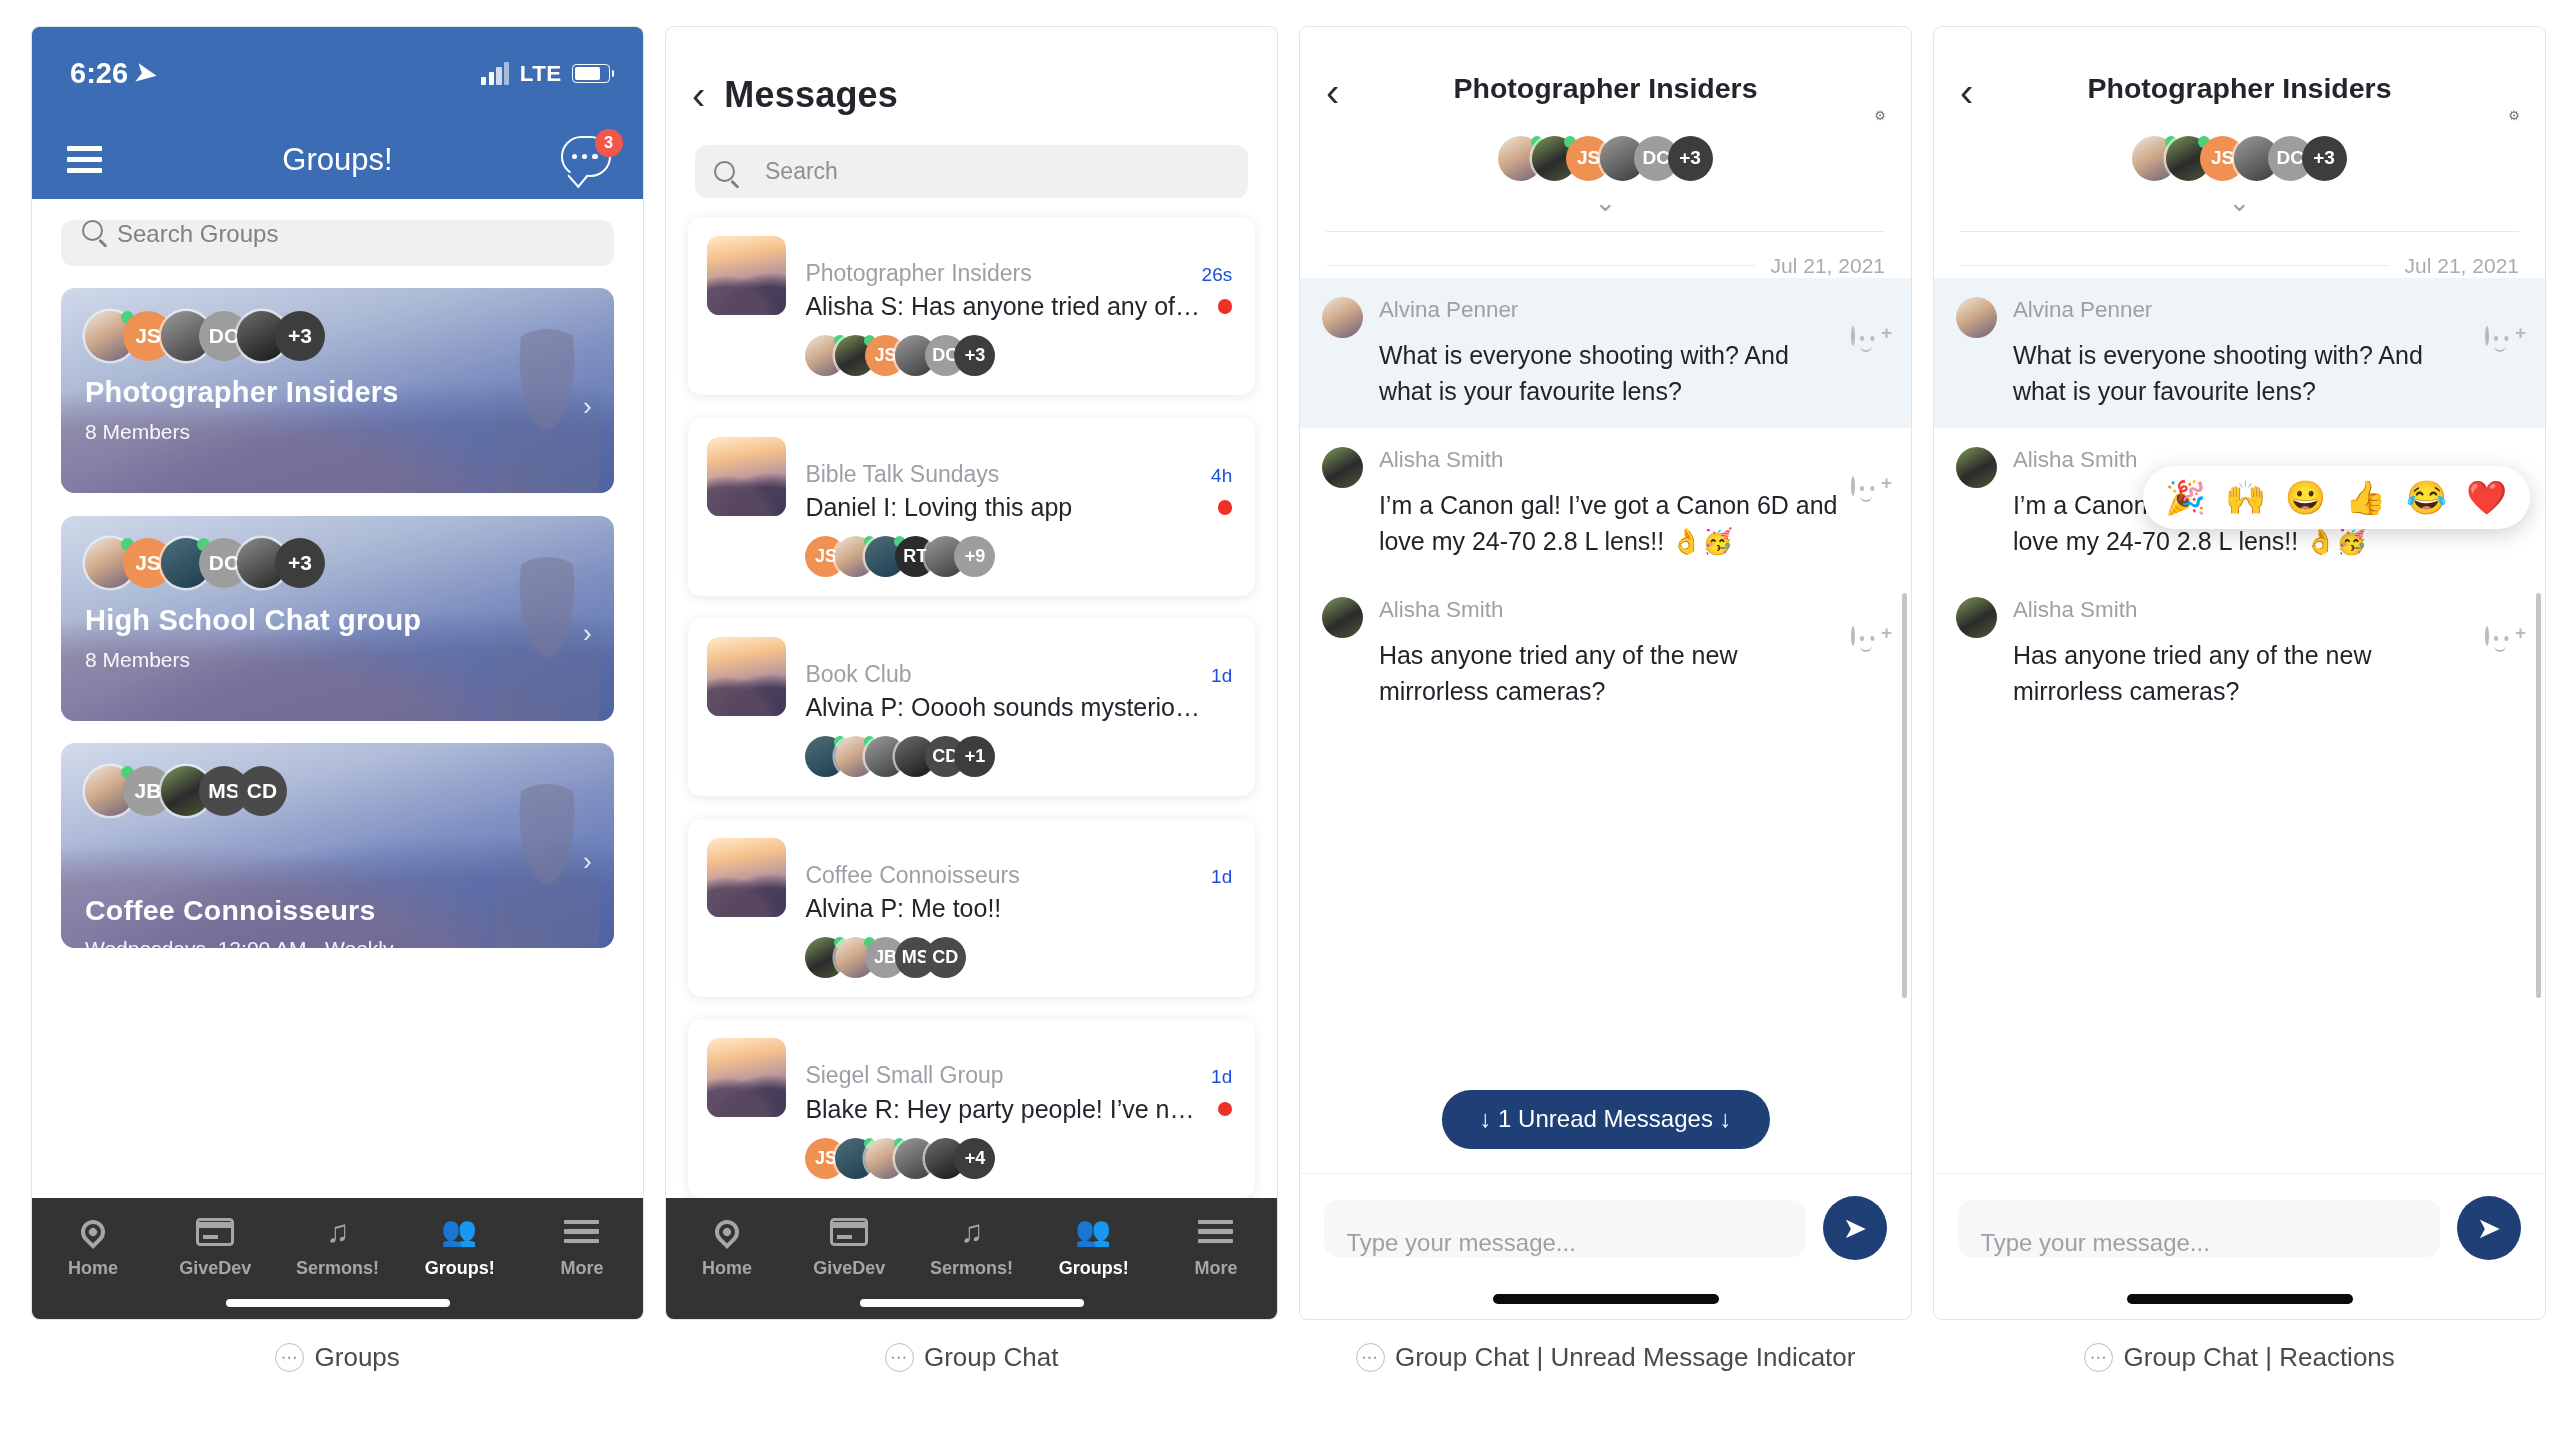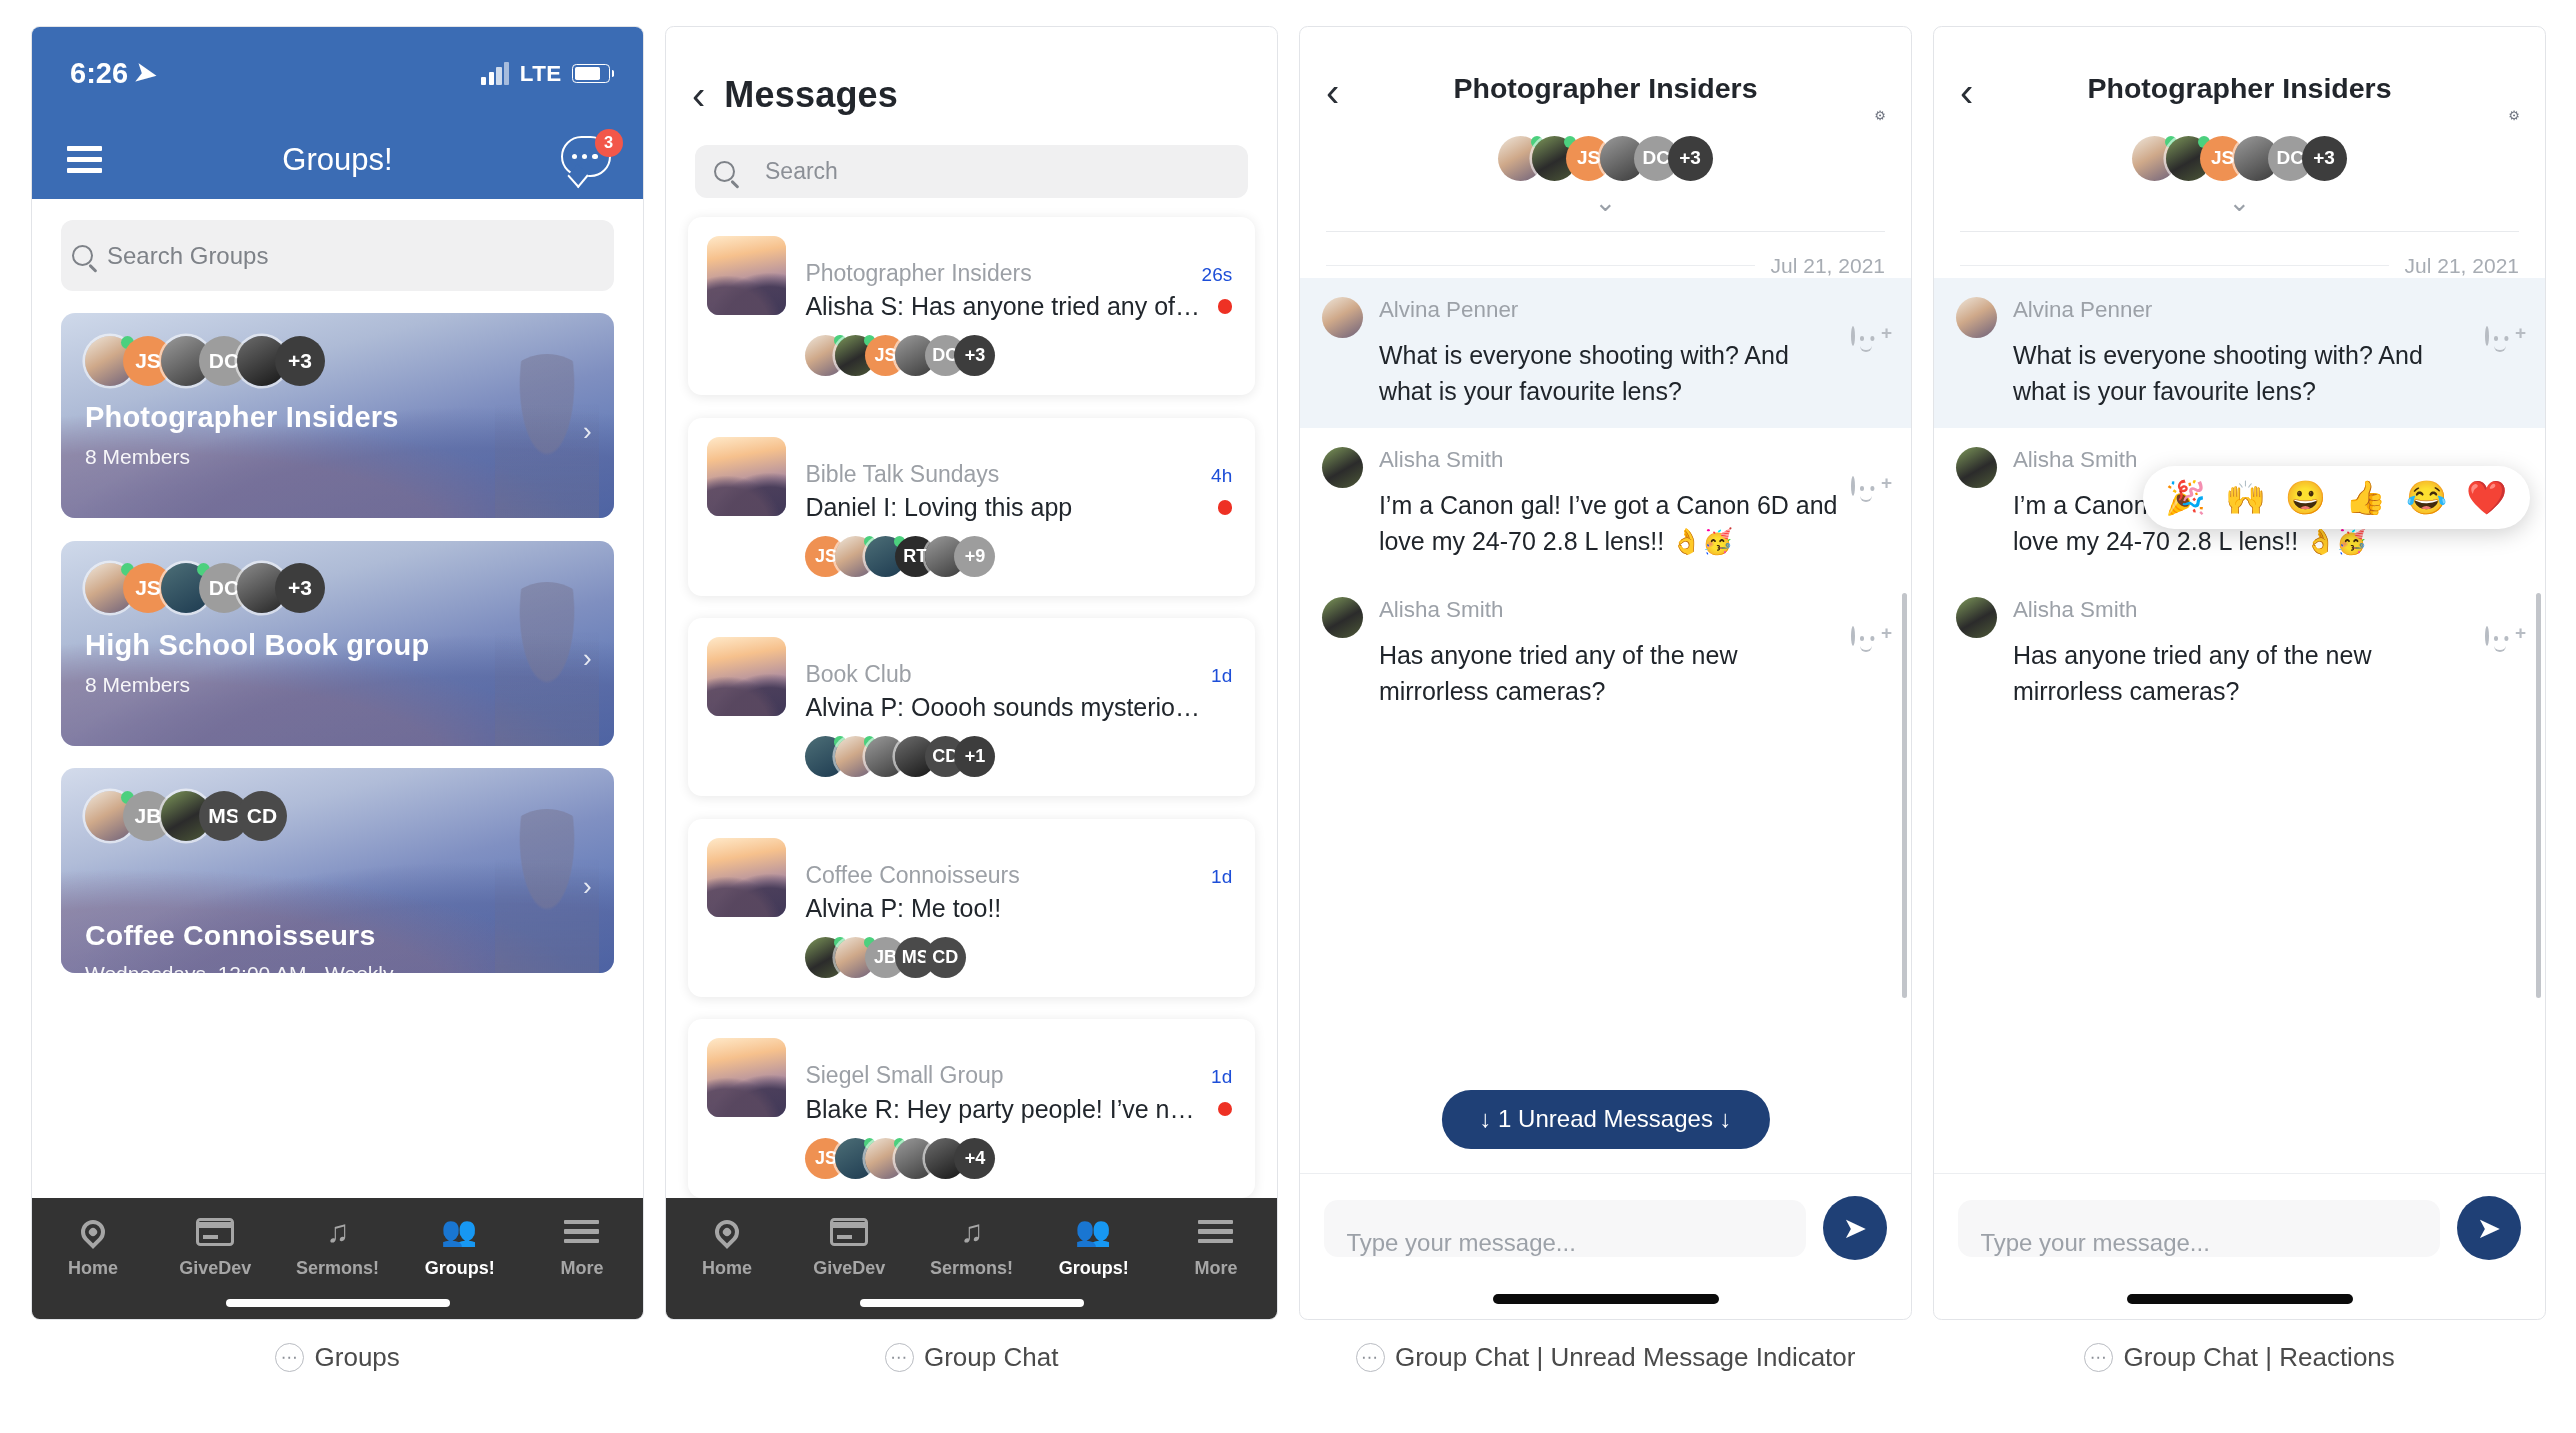--- a/index.html
+++ b/index.html
@@ -76,22 +76,22 @@
     min-width:28px;height:28px;border-radius:14px;font-size:16.4px;font-weight:600;
     display:flex;align-items:center;justify-content:center; padding:0 5.2px;
   }
 
   .tabs { display:flex; gap:45px; padding: 26px 33px 0 33px; }
   .tab { font-size: 27px; color:#9a9da3; padding-bottom: 12px; position:relative; }
   .tab.active { color:#3b6cb4; font-weight:600; }
   .tab.active::after{content:"";position:absolute;left:0;right:7px;bottom:0;height:4.3px;background:#3b6cb4;border-radius:2.6px;}
 
   .search-pill {
-    margin: 21px 29px 0 29px; height: 71px; border-radius: 12px; background:#f0f0f1;
-    display:flex;align-items:center;gap:14px;padding:0 11px; color:#7e8288; font-size:24px;
+    margin: 21px 29px 0 29px; height: 46px; border-radius: 12px; background:#f0f0f1;
+    display:flex;align-items:flex-start;gap:14px;padding:0 21px; color:#7e8288; font-size:24px;
   }
   .mag { width:21px;height:21px;border:2.6px solid #7e8288;border-radius:50%;position:relative;flex:none;}
   .mag::after{content:"";position:absolute;right:-7.8px;bottom:-6px;width:10.4px;height:2.6px;background:#7e8288;transform:rotate(45deg);border-radius:1.7px;}
 
   .cards { padding: 22.4px 29px 0 29px; display:flex; flex-direction:column; gap: 22.4px; flex:1; overflow:hidden;}
   .gcard {
     height: 205px; border-radius: 14px; position:relative; overflow:hidden;
     background: linear-gradient(165deg,#cfd9ea 0%, #aebbd6 30%, #7f8fc0 58%, #4c6bb0 100%);
     padding: 22.4px 24px 0 24px; color:#fff;
   }
@@ -310,21 +310,21 @@
                 <span class="on"></span>
               </span>
             <span class="av av-js">JS</span>
             <span class="av av-img pic-mask">
                 <span class="on"></span>
               </span>
             <span class="av av-grey">DC</span>
             <span class="av av-img pic-d"></span>
             <span class="av av-plus">+3</span>
           </div>
-          <div class="gname">High School Book group</div>
+          <div class="gname">High School Chat group</div>
           <div class="gsub">8 Members</div>
         </div>
 
         <div class="gcard c3">
           <div class="mtn"></div>
           <div class="figure"></div>
           <div class="chev">›</div>
           <div class="av-row">
             <span class="av av-img pic-a">
                 <span class="on"></span>

